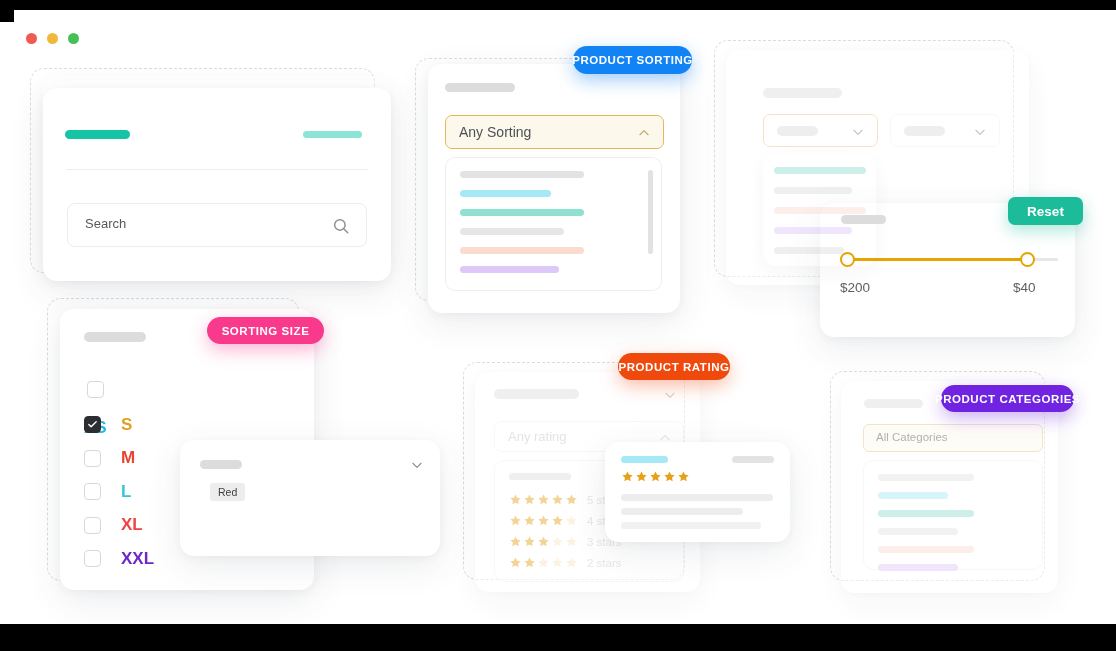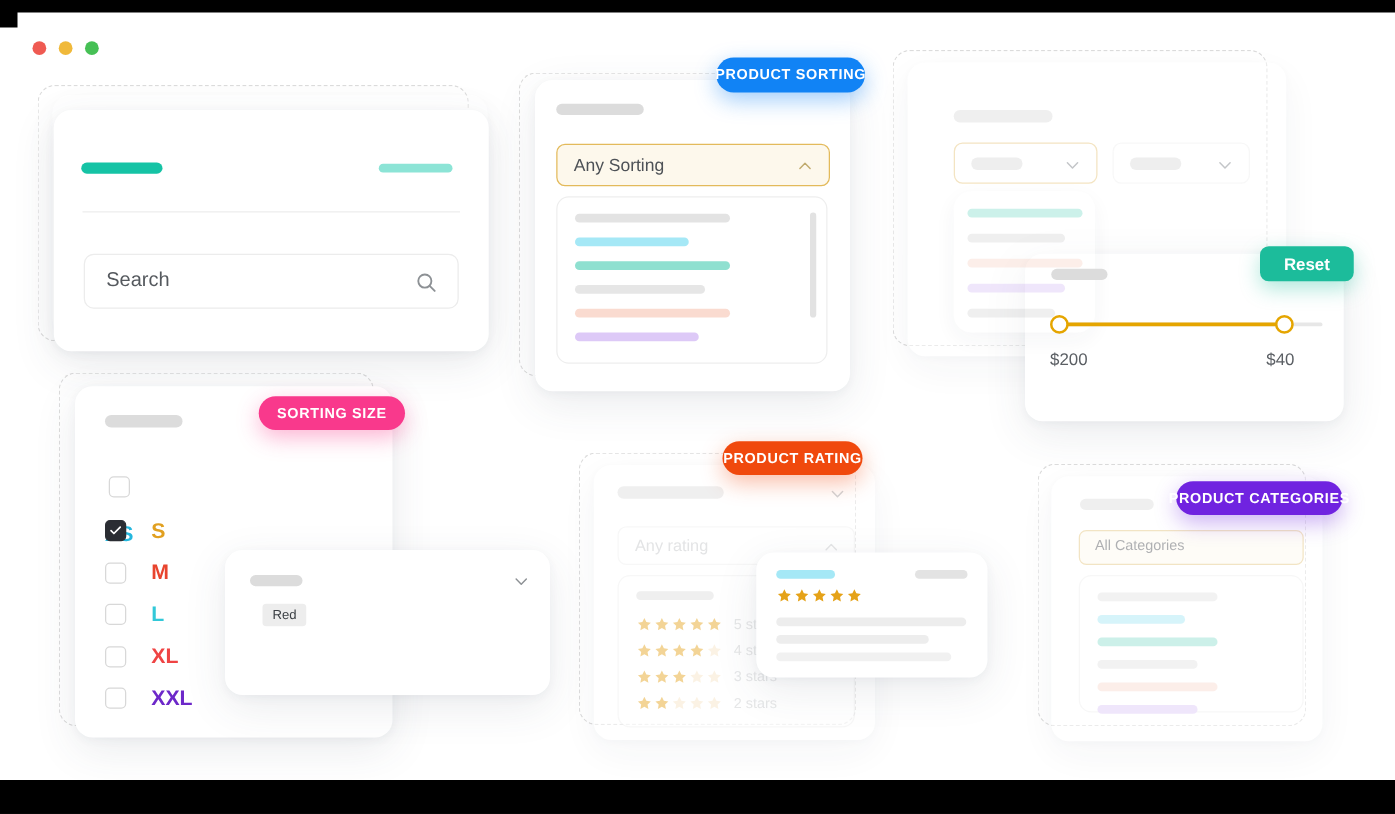--- a/index.html
+++ b/index.html
@@ -85,21 +85,21 @@
   .badge.cats      { background: #7023e0; box-shadow: 0 6px 18px rgba(112,35,224,.36); }
 
   
   #searchCard { left: 43px; top: 78px; width: 348px; height: 193px; }
   #searchInput {
     position: absolute; left: 67px; top: 193px; width: 300px; height: 44px;
     border: 1px solid #ececec; border-radius: 8px; background: #fff;
   }
   #searchInput .ph {
     position: absolute; left: 17px; top: 12px;
-    font-size: 16px; color: #55595e;
+    font-size: 13px; color: #55595e;
   }
   .magnifier { position: absolute; right: 16px; top: 13px; width: 18px; height: 18px; }
 
   
   #sortCard { left: 428px; top: 54px; width: 252px; height: 249px; }
   #sortSelect {
     position: absolute; left: 445px; top: 105px; width: 219px; height: 34px;
     background: #fdf8ec; border: 1px solid #e3ba5b; border-radius: 7px;
   }
   #sortSelect .txt { position: absolute; left: 13px; top: 8px; font-size: 14px; color: #4d5156; }
@@ -456,21 +456,21 @@
                 <path d="M12 2.6l2.9 6 6.6.9-4.8 4.6 1.2 6.5L12 17.5 6.1 20.6l1.2-6.5L2.5 9.5l6.6-.9z"></path>
               </svg>
               <svg viewBox="0 0 24 24" fill="#f7e4c4">
                 <path d="M12 2.6l2.9 6 6.6.9-4.8 4.6 1.2 6.5L12 17.5 6.1 20.6l1.2-6.5L2.5 9.5l6.6-.9z"></path>
               </svg>
             </div>
             <div class="rlabel">2 stars</div>
           </div>
         </div>
     </div>
-    <div class="badge rating" style="left:578px; top:343px; width:112px; height:27px;">PRODUCT RATING</div>
+    <div class="badge rating" style="left:618px; top:343px; width:112px; height:27px;">PRODUCT RATING</div>
 
     <div class="card" id="reviewCard" style="z-index:20;">
       <div style="position:absolute;left:16px;top:14px;width:47px;height:7px;border-radius:4px;background:#a5e8f6;"></div>
       <div style="position:absolute;right:16px;top:14px;width:42px;height:7px;border-radius:4px;background:#e3e3e3;"></div>
       <div class="stars" id="reviewStars" style="position:absolute;left:16px;top:28px;">
           <svg viewBox="0 0 24 24" fill="#e5a218">
             <path d="M12 2.6l2.9 6 6.6.9-4.8 4.6 1.2 6.5L12 17.5 6.1 20.6l1.2-6.5L2.5 9.5l6.6-.9z"></path>
           </svg>
           <svg viewBox="0 0 24 24" fill="#e5a218">
             <path d="M12 2.6l2.9 6 6.6.9-4.8 4.6 1.2 6.5L12 17.5 6.1 20.6l1.2-6.5L2.5 9.5l6.6-.9z"></path>

